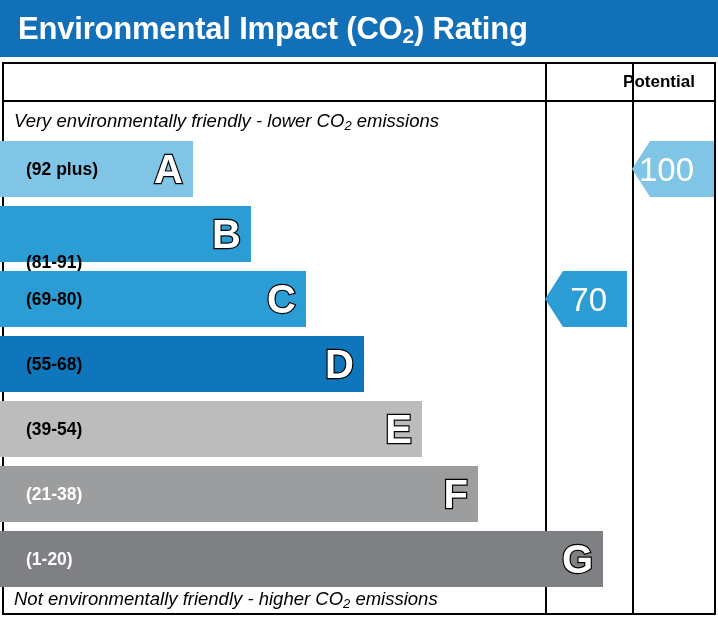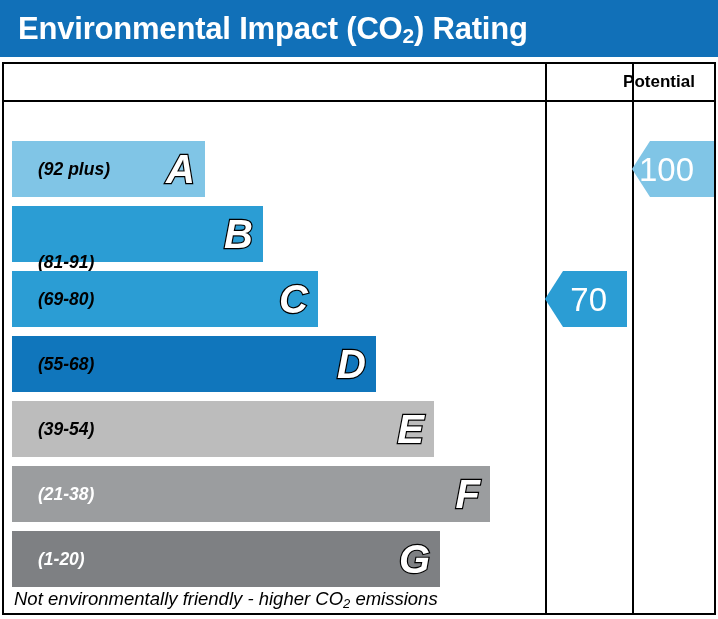--- a/index.html
+++ b/index.html
@@ -103,24 +103,23 @@
   .caption sub {
     font-size: 13px;
     vertical-align: baseline;
     position: relative;
     top: 3px;
   }
 
   
   .band {
     position: absolute;
-    left: 12px;
+    left: 0;
     height: 56px;
     box-sizing: border-box;
-    font-style: italic;
   }
   .band .range {
     position: absolute;
     left: 26px;
     top: 50%;
     transform: translateY(-50%);
     font-size: 17.5px;
     font-weight: bold;
     white-space: nowrap;
   }
@@ -164,20 +163,21 @@
     <div class="title"><span>Environmental Impact (CO</span><sub>2</sub><span>) Rating</span></div>
   </div>
 
   <div class="table-frame">
     <div class="header-row-line"></div>
     <div class="col-divider current-left"></div>
     <div class="col-divider potential-left"></div>
     <div class="col-header potential">Potential</div>
   </div>
 
+  <div class="caption top"><span>Very environmentally friendly - lower CO</span><sub>2</sub><span> emissions</span></div>
   <div class="caption bottom"><span>Not environmentally friendly - higher CO</span><sub>2</sub><span> emissions</span></div>
 
   <div id="bands-layer">
       <div class="band" style="top: 141px; width: 193px; background: rgb(128, 197, 230);">
         <span class="range" style="color: rgb(0, 0, 0);">(92 plus)</span>
         <span class="letter">A</span>
       </div>
       <div class="band" style="top: 206px; width: 251px; background: rgb(43, 157, 212);">
         <span class="range" style="color: rgb(0, 0, 0); margin-top: 28px;">(81-91)</span>
         <span class="letter">B</span>
@@ -191,21 +191,21 @@
         <span class="letter">D</span>
       </div>
       <div class="band" style="top: 401px; width: 422px; background: rgb(188, 188, 188);">
         <span class="range" style="color: rgb(0, 0, 0);">(39-54)</span>
         <span class="letter">E</span>
       </div>
       <div class="band" style="top: 466px; width: 478px; background: rgb(155, 157, 159);">
         <span class="range" style="color: rgb(255, 255, 255);">(21-38)</span>
         <span class="letter">F</span>
       </div>
-      <div class="band" style="top: 531px; width: 428px; background: rgb(126, 128, 131);">
+      <div class="band" style="top: 531px; width: 603px; background: rgb(126, 128, 131);">
         <span class="range" style="color: rgb(255, 255, 255);">(1-20)</span>
         <span class="letter">G</span>
       </div>
     </div>
 
   <div id="markers-layer">
       <div class="marker" style="left: 545px; width: 82px; top: 271px; background: rgb(43, 157, 212);">
         <span class="value">70</span>
       </div>
       <div class="marker" style="left: 632px; width: 82px; top: 141px; background: rgb(128, 197, 230);">

